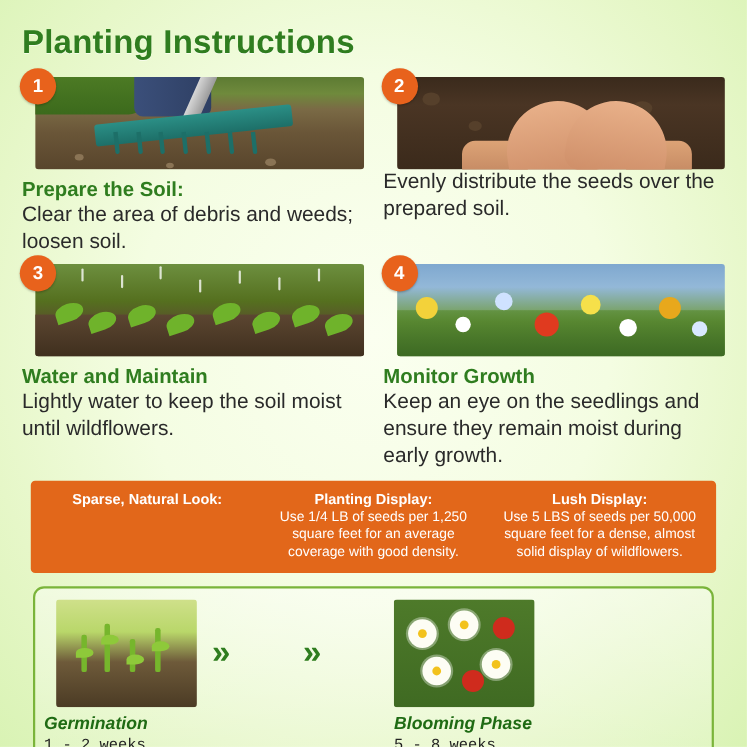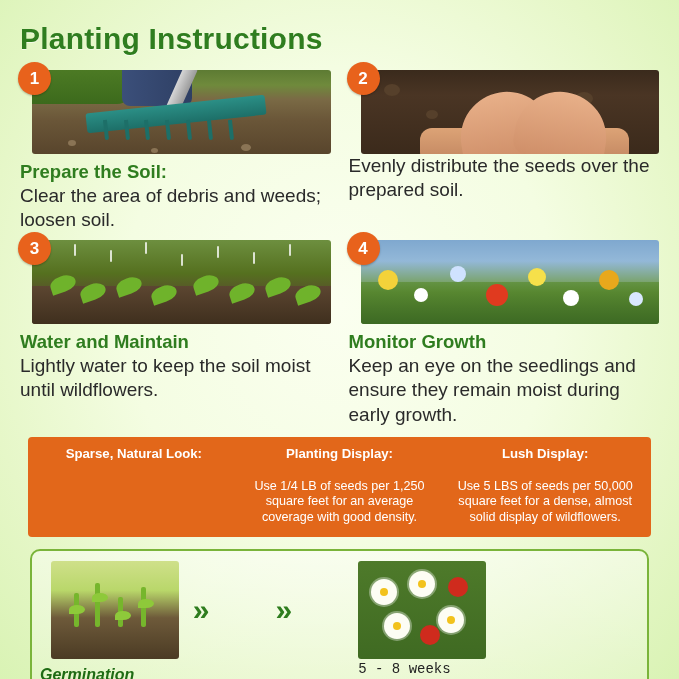--- a/index.html
+++ b/index.html
@@ -160,21 +160,21 @@
     background: #e2671a;
     border-radius: 4px;
     padding: 9px 10px 11px 10px;
     display: grid;
     grid-template-columns: 1fr 1fr 1fr;
     column-gap: 14px;
     color: #ffffff;
   }
   .cov-col { text-align: center; }
   .cov-title {
-    font-size: 13.2px; font-weight: bold; margin-bottom: 18px;
+    font-size: 13.2px; font-weight: bold; margin-bottom: 2px;
   }
   .cov-text {
     font-size: 12.6px; line-height: 1.26;
   }
 
   
   .timeline {
     margin: 12px 10px 0 10px;
     border: 2px solid #7ab43a;
     border-radius: 10px;
@@ -358,18 +358,19 @@
           <div class="daisy" style="left:20%;top:52px">
               <i></i>
             </div>
           <div class="daisy" style="left:62%;top:46px">
               <i></i>
             </div>
           <div class="red" style="left:70%;top:16px"></div>
           <div class="red" style="left:48%;top:64px"></div>
         </div>
       </div>
+      <div class="tl-title">Blooming Phase</div>
       <div class="tl-sub">5 - 8 weeks</div>
     </div>
 
   </div>
 
 </div>
 
 </body></html>

